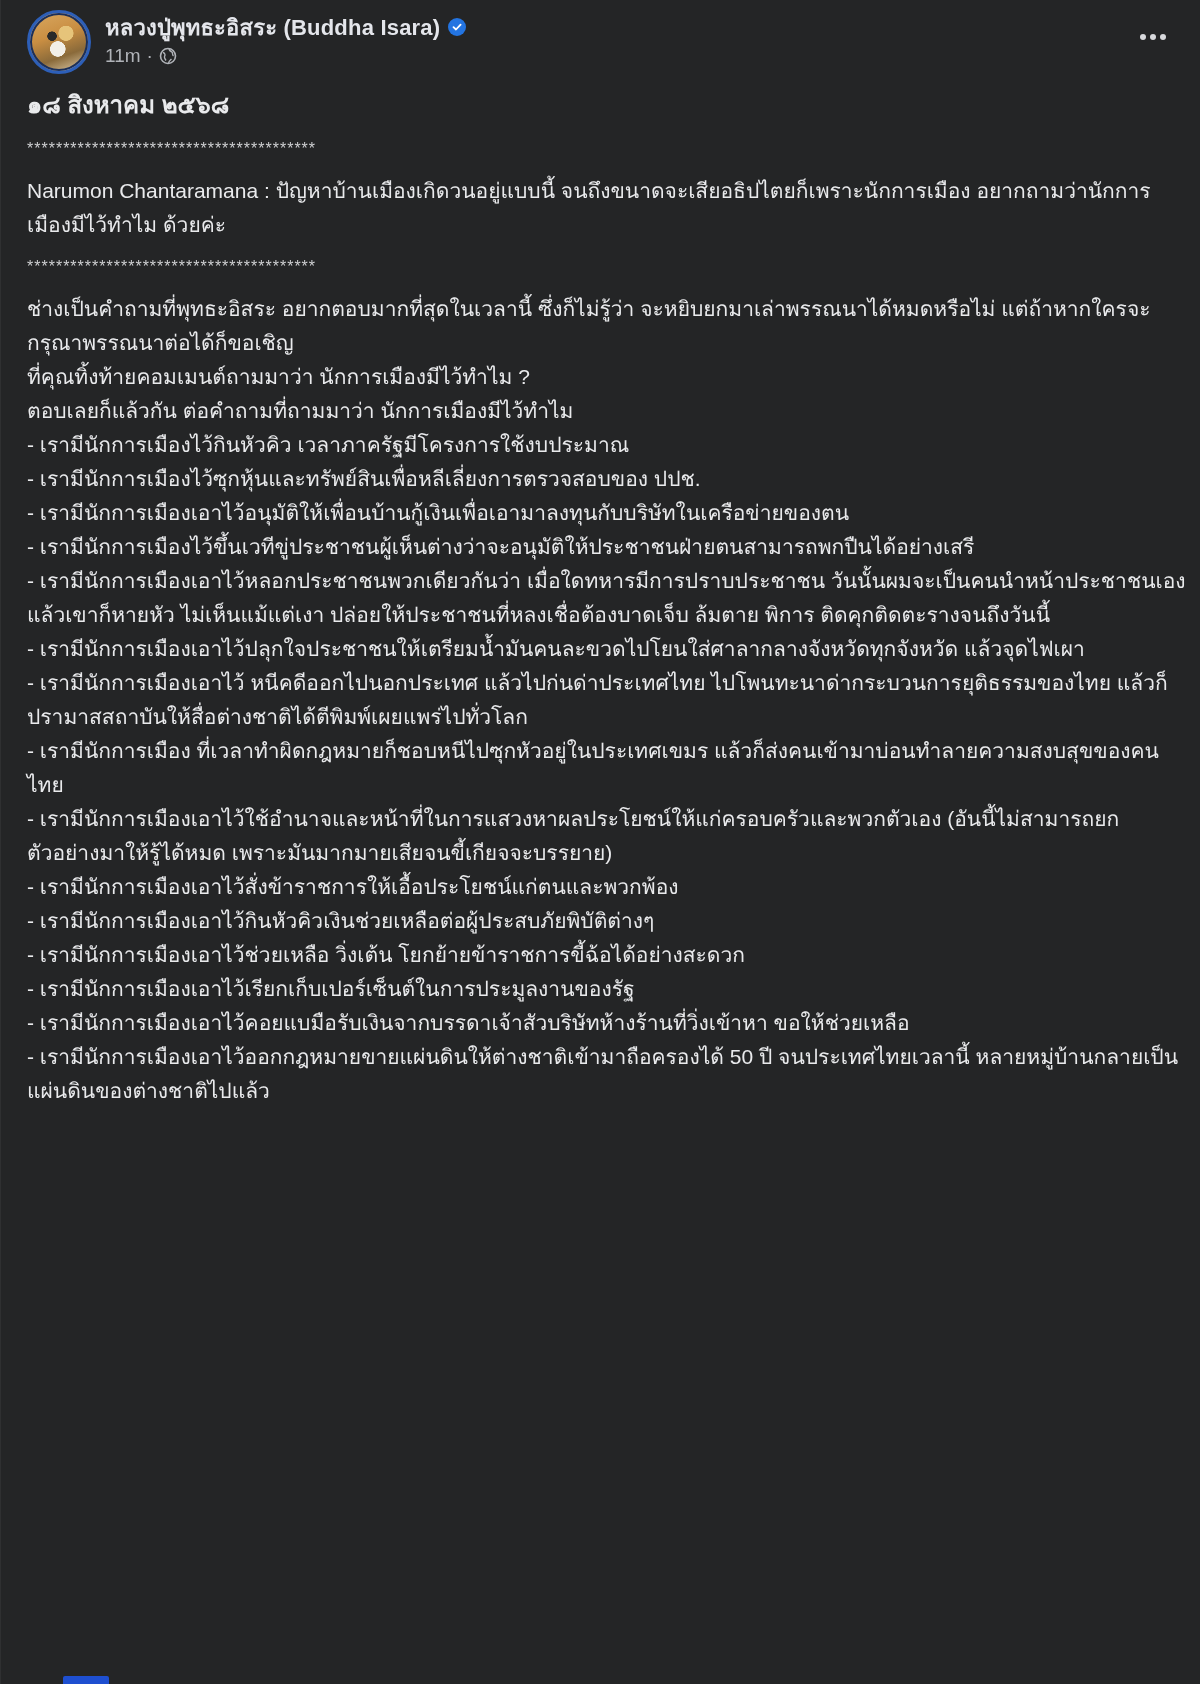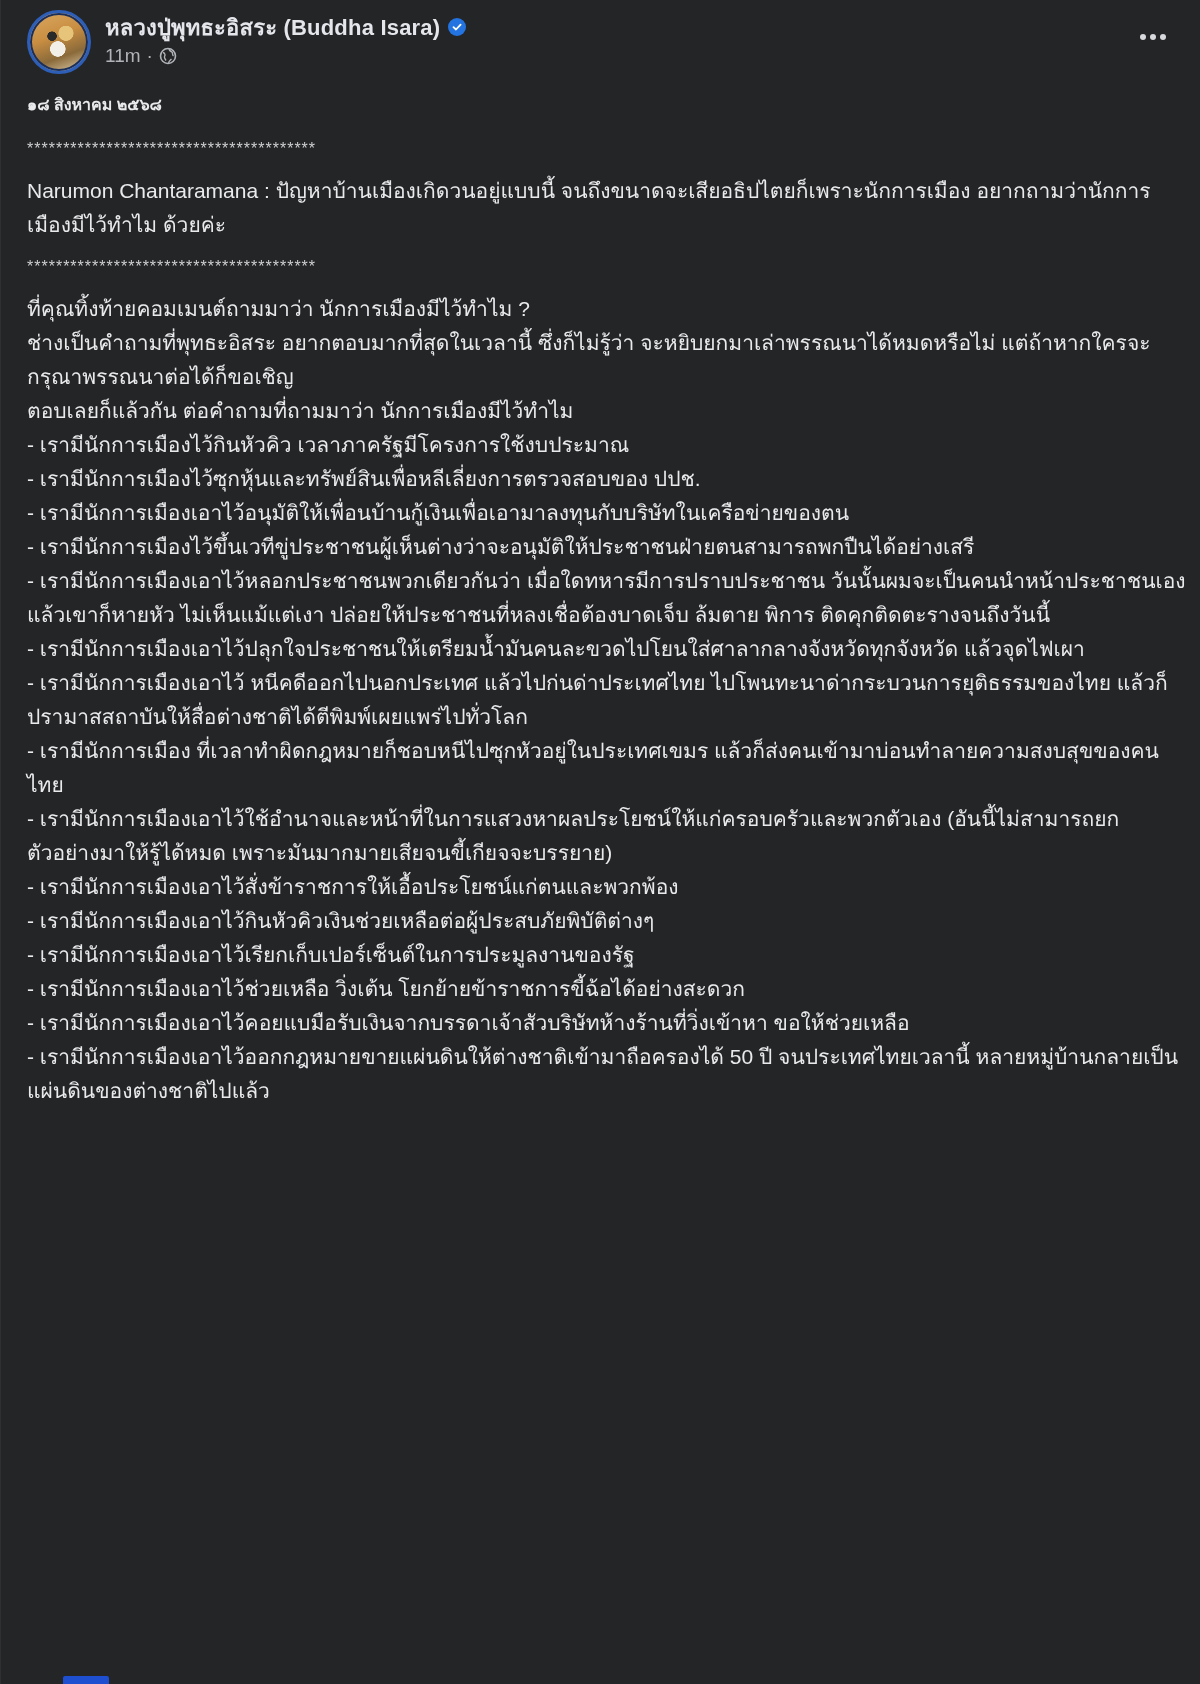--- a/index.html
+++ b/index.html
@@ -104,21 +104,21 @@
       width: 1160px;
       font-family: "Liberation Sans", sans-serif;
       font-size: 21px;
       line-height: 34px;
       color: #e9eaec;
     }
     .para {
       margin: 0;
       white-space: normal;
     }
-    .p-date { margin-bottom: 10px; font-weight: bold; font-size: 16px; }
+    .p-date { margin-bottom: 10px; font-weight: bold; font-size: 24px; }
     .p-stars { font-size: 16px; letter-spacing: 1px; color: #cfd0d2; margin: 8px 0 8px 0; }
     .p-gap { }
     .bottom-blue {
       position: absolute;
       left: 62px; top: 1676px;
       width: 46px; height: 8px;
       background: #1e4fd0;
       border-radius: 2px 2px 0 0;
     }
   </style>
@@ -155,34 +155,34 @@
     <span></span>
     <span></span>
     <span></span>
   </div>
 
   <div class="content">
     <p class="para p-date">๑๘ สิงหาคม ๒๕๖๘</p>
     <p class="para p-stars">****************************************</p>
     <p class="para p-gap">Narumon Chantaramana :  ปัญหาบ้านเมืองเกิดวนอยู่แบบนี้ จนถึงขนาดจะเสียอธิปไตยก็เพราะนักการเมือง อยากถามว่านักการเมืองมีไว้ทำไม ด้วยค่ะ</p>
     <p class="para p-stars">****************************************</p>
+    <p class="para p-gap">ช่างเป็นคำถามที่พุทธะอิสระ อยากตอบมากที่สุดในเวลานี้ ซึ่งก็ไม่รู้ว่า จะหยิบยกมาเล่าพรรณนาได้หมดหรือไม่ แต่ถ้าหากใครจะกรุณาพรรณนาต่อได้ก็ขอเชิญ</p>
     <p class="para p-gap">ที่คุณทิ้งท้ายคอมเมนต์ถามมาว่า นักการเมืองมีไว้ทำไม ?</p>
-    <p class="para p-gap">ช่างเป็นคำถามที่พุทธะอิสระ อยากตอบมากที่สุดในเวลานี้ ซึ่งก็ไม่รู้ว่า จะหยิบยกมาเล่าพรรณนาได้หมดหรือไม่ แต่ถ้าหากใครจะกรุณาพรรณนาต่อได้ก็ขอเชิญ</p>
     <p class="para p-gap">ตอบเลยก็แล้วกัน ต่อคำถามที่ถามมาว่า นักการเมืองมีไว้ทำไม</p>
     <p class="para p-gap">- เรามีนักการเมืองไว้กินหัวคิว เวลาภาครัฐมีโครงการใช้งบประมาณ</p>
     <p class="para p-gap">- เรามีนักการเมืองไว้ซุกหุ้นและทรัพย์สินเพื่อหลีเลี่ยงการตรวจสอบของ ปปช.</p>
     <p class="para p-gap">- เรามีนักการเมืองเอาไว้อนุมัติให้เพื่อนบ้านกู้เงินเพื่อเอามาลงทุนกับบริษัทในเครือข่ายของตน</p>
     <p class="para p-gap">- เรามีนักการเมืองไว้ขึ้นเวทีขู่ประชาชนผู้เห็นต่างว่าจะอนุมัติให้ประชาชนฝ่ายตนสามารถพกปืนได้อย่างเสรี</p>
     <p class="para p-gap">- เรามีนักการเมืองเอาไว้หลอกประชาชนพวกเดียวกันว่า เมื่อใดทหารมีการปราบประชาชน วันนั้นผมจะเป็นคนนำหน้าประชาชนเอง แล้วเขาก็หายหัว ไม่เห็นแม้แต่เงา ปล่อยให้ประชาชนที่หลงเชื่อต้องบาดเจ็บ ล้มตาย พิการ ติดคุกติดตะรางจนถึงวันนี้</p>
     <p class="para p-gap">- เรามีนักการเมืองเอาไว้ปลุกใจประชาชนให้เตรียมน้ำมันคนละขวดไปโยนใส่ศาลากลางจังหวัดทุกจังหวัด แล้วจุดไฟเผา</p>
     <p class="para p-gap">- เรามีนักการเมืองเอาไว้ หนีคดีออกไปนอกประเทศ แล้วไปก่นด่าประเทศไทย ไปโพนทะนาด่ากระบวนการยุติธรรมของไทย แล้วก็ปรามาสสถาบันให้สื่อต่างชาติได้ตีพิมพ์เผยแพร่ไปทั่วโลก</p>
     <p class="para p-gap">- เรามีนักการเมือง ที่เวลาทำผิดกฎหมายก็ชอบหนีไปซุกหัวอยู่ในประเทศเขมร แล้วก็ส่งคนเข้ามาบ่อนทำลายความสงบสุขของคนไทย</p>
     <p class="para p-gap">- เรามีนักการเมืองเอาไว้ใช้อำนาจและหน้าที่ในการแสวงหาผลประโยชน์ให้แก่ครอบครัวและพวกตัวเอง (อันนี้ไม่สามารถยกตัวอย่างมาให้รู้ได้หมด เพราะมันมากมายเสียจนขี้เกียจจะบรรยาย)</p>
     <p class="para p-gap">- เรามีนักการเมืองเอาไว้สั่งข้าราชการให้เอื้อประโยชน์แก่ตนและพวกพ้อง</p>
     <p class="para p-gap">- เรามีนักการเมืองเอาไว้กินหัวคิวเงินช่วยเหลือต่อผู้ประสบภัยพิบัติต่างๆ</p>
+    <p class="para p-gap">- เรามีนักการเมืองเอาไว้ช่วยเหลือ วิ่งเต้น โยกย้ายข้าราชการขี้ฉ้อได้อย่างสะดวก</p>
     <p class="para p-gap">- เรามีนักการเมืองเอาไว้เรียกเก็บเปอร์เซ็นต์ในการประมูลงานของรัฐ</p>
-    <p class="para p-gap">- เรามีนักการเมืองเอาไว้ช่วยเหลือ วิ่งเต้น โยกย้ายข้าราชการขี้ฉ้อได้อย่างสะดวก</p>
     <p class="para p-gap">- เรามีนักการเมืองเอาไว้คอยแบมือรับเงินจากบรรดาเจ้าสัวบริษัทห้างร้านที่วิ่งเข้าหา ขอให้ช่วยเหลือ</p>
     <p class="para p-gap">- เรามีนักการเมืองเอาไว้ออกกฎหมายขายแผ่นดินให้ต่างชาติเข้ามาถือครองได้ 50 ปี จนประเทศไทยเวลานี้ หลายหมู่บ้านกลายเป็นแผ่นดินของต่างชาติไปแล้ว</p>
   </div>
 
   <div class="bottom-blue"></div>
 </div>
 
 </body></html>

